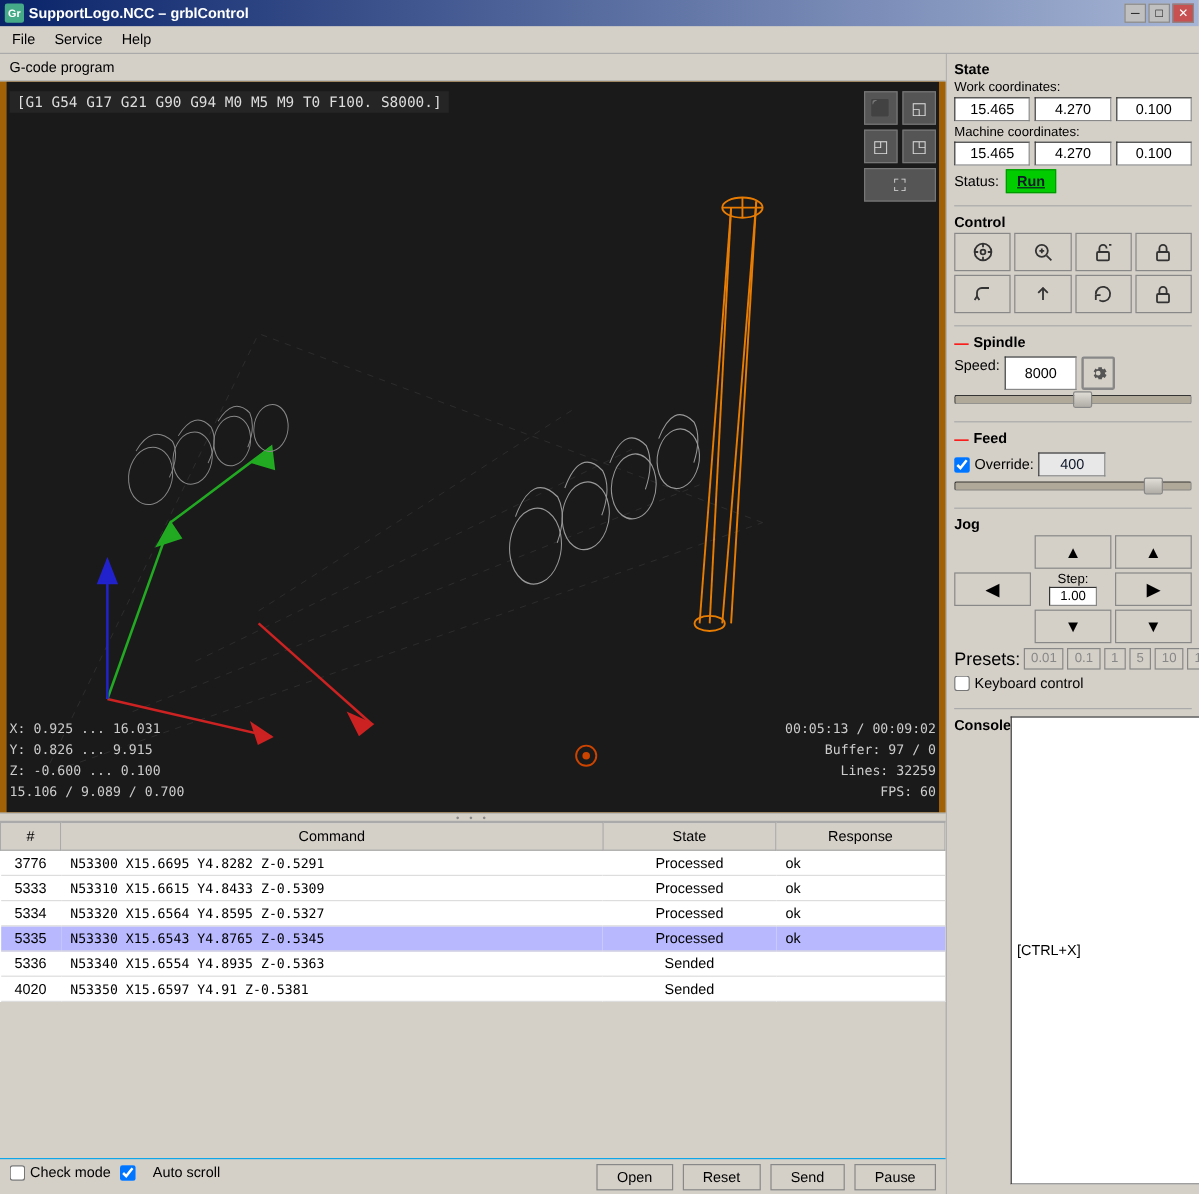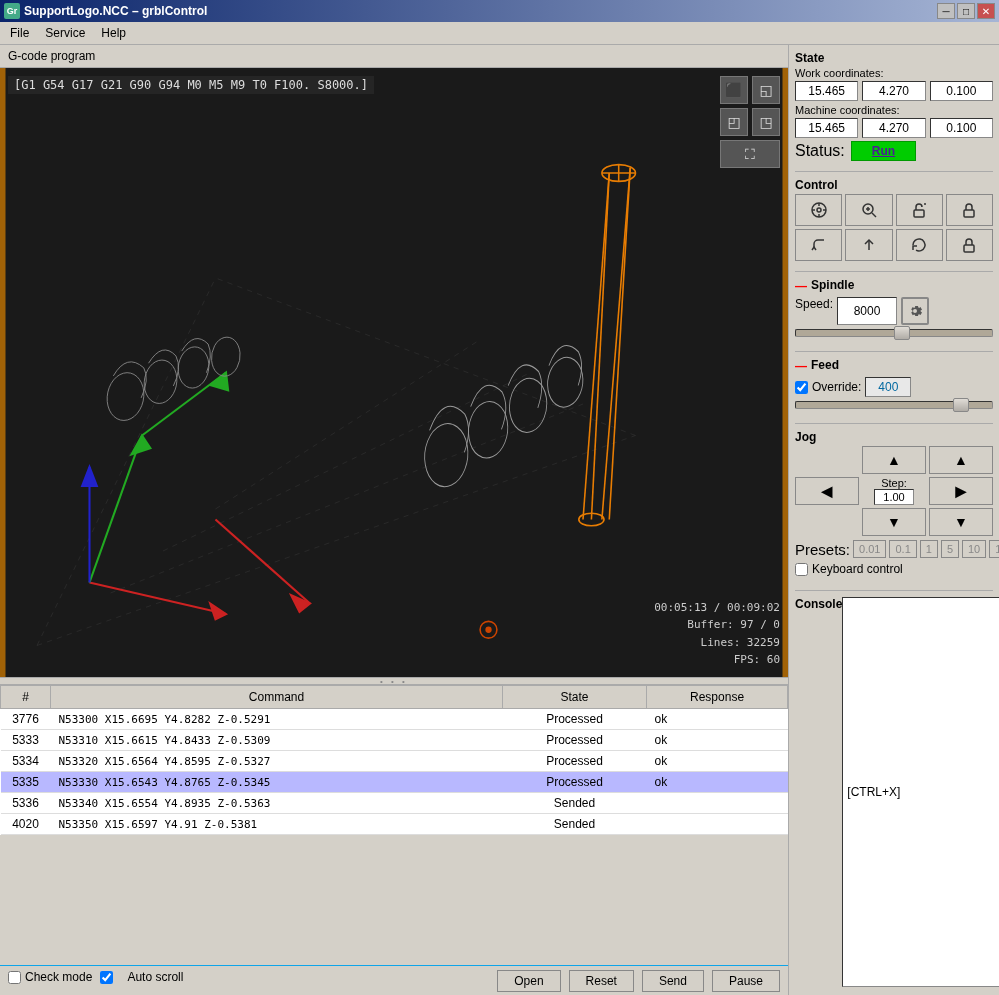--- a/index.html
+++ b/index.html
@@ -67,22 +67,22 @@
     
     .right-panel { width: 210px; background: #d4d0c8; display: flex; flex-direction: column; padding: 6px; gap: 4px; overflow-y: auto; }
 
     .section-title { font-size: 12px; font-weight: bold; margin-bottom: 2px; }
     .sub-label { font-size: 11px; margin-bottom: 2px; }
 
     .coord-row { display: flex; gap: 4px; margin-bottom: 3px; }
     .coord-box { flex: 1; background: white; border: 1px inset #888; padding: 2px 4px; font-size: 12px; text-align: center; }
 
     .status-row { display: flex; align-items: center; gap: 6px; margin-bottom: 4px; }
-    .status-label { font-size: 16px; }
-    .status-run { background: #00cc00; color: #4c1d95; padding: 2px 20px; font-size: 12px; font-weight: bold; border: 1px solid #009900; text-decoration: underline; }
+    .status-label { font-size: 12px; }
+    .status-run { background: #00cc00; color: #0f172a; padding: 2px 8px; font-size: 12px; font-weight: bold; border: 1px solid #009900; text-decoration: underline; }
 
     .section-divider { border: none; border-top: 1px solid #aaa; margin: 2px 0; }
 
     .control-grid { display: grid; grid-template-columns: repeat(4, 1fr); gap: 3px; margin-bottom: 4px; }
     .ctrl-btn { background: #d4d0c8; border: 1px solid #888; padding: 4px; display: flex; align-items: center; justify-content: center; cursor: pointer; height: 32px; }
     .ctrl-btn svg { width: 18px; height: 18px; }
 
     .spindle-section { margin-bottom: 4px; }
     .spindle-header { display: flex; align-items: center; gap: 4px; margin-bottom: 3px; }
     .red-dash { color: red; font-weight: bold; }
@@ -91,21 +91,21 @@
     .speed-val { background: white; border: 1px inset #888; padding: 2px 4px; width: 60px; text-align: center; font-size: 12px; }
     .gear-btn { width: 28px; height: 28px; background: #d4d0c8; border: 2px solid #888; display: flex; align-items: center; justify-content: center; cursor: pointer; border-radius: 2px; }
 
     .slider-track { background: #b0a898; border: 1px inset #888; height: 8px; border-radius: 2px; position: relative; margin: 4px 0; }
     .slider-thumb { width: 16px; height: 14px; background: linear-gradient(to bottom, #e0dcd6, #b0aca6); border: 1px solid #888; border-radius: 2px; position: absolute; top: -4px; cursor: pointer; }
 
     .feed-section { margin-bottom: 4px; }
     .feed-header { display: flex; align-items: center; gap: 4px; margin-bottom: 3px; }
     .override-row { display: flex; align-items: center; gap: 4px; margin-bottom: 4px; }
     .override-checkbox { width: 13px; height: 13px; }
-    .override-val { background: #e8e8e8; border: 1px inset #888; padding: 2px 4px; width: 46px; text-align: center; font-size: 12px; color: #0369a1; }
+    .override-val { background: #e8e8e8; border: 1px inset #888; padding: 2px 4px; width: 56px; text-align: center; font-size: 12px; color: #0f172a; }
 
     .jog-section { margin-bottom: 4px; }
     .jog-grid { display: grid; grid-template-columns: repeat(3, 1fr); gap: 3px; margin-bottom: 4px; }
     .jog-btn { background: #d4d0c8; border: 1px solid #888; height: 28px; display: flex; align-items: center; justify-content: center; cursor: pointer; font-size: 14px; font-weight: bold; }
     .jog-center { display: flex; flex-direction: column; align-items: center; justify-content: center; font-size: 11px; }
     .step-val { background: white; border: 1px inset #888; width: 40px; text-align: center; font-size: 11px; padding: 1px; }
 
     .presets-row { display: flex; align-items: center; gap: 3px; margin-bottom: 4px; }
     .preset-label { font-size: 15px; }
     .preset-btn { background: #d4d0c8; border: 1px solid #888; padding: 2px 5px; font-size: 11px; cursor: pointer; color: #888; }
@@ -238,20 +238,26 @@
           <div class="vp-btn" title="3D view">⬛</div>
           <div class="vp-btn" title="Isometric">◱</div>
         </div>
         <div class="vp-btn-row">
           <div class="vp-btn" title="Front">◰</div>
           <div class="vp-btn" title="Top">◳</div>
         </div>
         <div class="vp-btn" style="width:60px;" title="Fullscreen">⛶</div>
       </div>
 
+      <div class="viewport-info">
+        <div>X: 0.925 ... 16.031</div>
+        <div>Y: 0.826 ... 9.915</div>
+        <div>Z: -0.600 ... 0.100</div>
+        <div>15.106 / 9.089 / 0.700</div>
+      </div>
 
       <div class="viewport-stats">
         <div>00:05:13 / 00:09:02</div>
         <div>Buffer: 97 / 0</div>
         <div>Lines: 32259</div>
         <div>FPS: 60</div>
       </div>
     </div>
 
     <div class="resize-handle">

